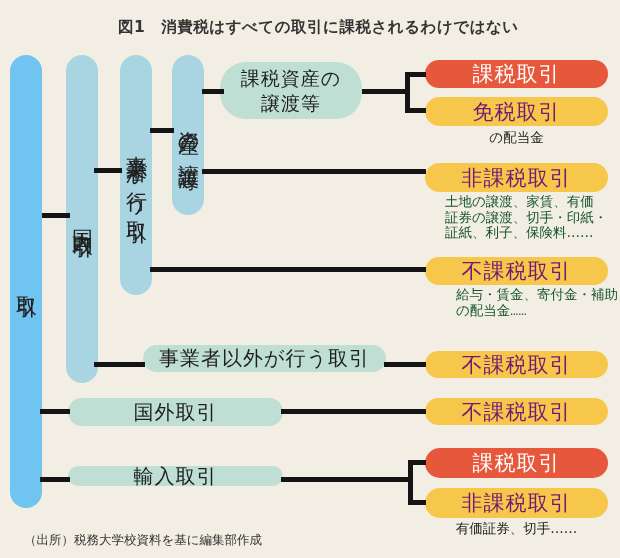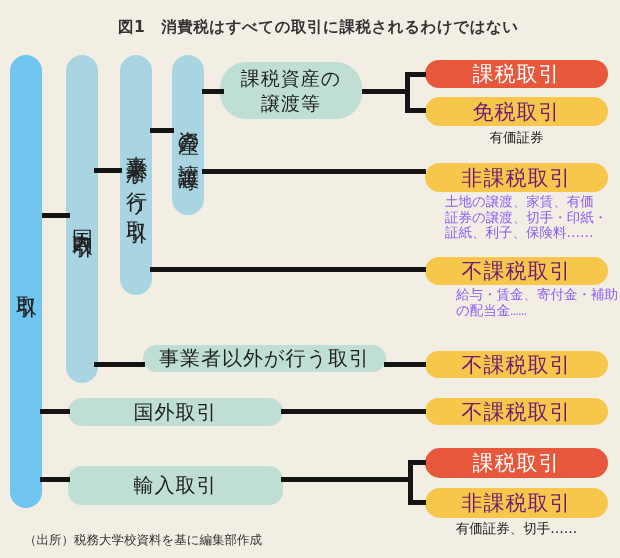--- a/index.html
+++ b/index.html
@@ -17,21 +17,21 @@
   
   .gbox{position:absolute;background:#BFDFD4;border-radius:26px;display:flex;flex-direction:column;align-items:center;justify-content:center;font-size:19px;font-weight:500;color:#1f1f1f;line-height:1.3;letter-spacing:1px;}
   .gpill{position:absolute;background:#BFDFD4;border-radius:14px;display:flex;align-items:center;justify-content:center;font-size:20px;font-weight:500;color:#1f1f1f;letter-spacing:1px;}
 
   
   .rpill{position:absolute;left:425px;width:183px;border-radius:15px;display:flex;align-items:center;justify-content:center;font-size:21px;font-weight:500;letter-spacing:1px;}
   .pill-red{background:#E6573B;color:#ffffff;}
   .pill-yellow{background:#F7C74B;color:#701a75;}
 
   .note{position:absolute;left:425px;width:183px;text-align:center;font-size:13.5px;color:#222;}
-  .desc{position:absolute;font-size:13.5px;color:#8b5cf6;line-height:15.5px;letter-spacing:0;}
+  .desc{position:absolute;font-size:13.5px;color:#14532d;line-height:15.5px;letter-spacing:0;}
 
   
   .hline{position:absolute;height:5px;background:#141414;}
   .vline{position:absolute;width:5px;background:#141414;}
 </style>
 </head>
 <body>
 
 <div class="canvas">
 
@@ -53,31 +53,31 @@
   <div class="gbox" style="left:220px;top:62px;width:142px;height:57px;">
     <span>課税資産の</span>
     <span>譲渡等</span>
   </div>
   <div class="gpill" style="left:143px;top:345px;width:243px;height:27px;">
     <span>事業者以外が行う取引</span>
   </div>
   <div class="gpill" style="left:68px;top:398px;width:215px;height:28px;">
     <span>国外取引</span>
   </div>
-  <div class="gpill" style="left:68px;top:466px;width:215px;height:39px;">
+  <div class="gpill" style="left:68px;top:466px;width:215px;height:20px;">
     <span>輸入取引</span>
   </div>
 
   <div class="rpill pill-red" style="top:60px;height:28px;">
     <span>課税取引</span>
   </div>
   <div class="rpill pill-yellow" style="top:97px;height:29px;">
     <span>免税取引</span>
   </div>
-  <div class="note" style="top:129px;">有価証券</div>
+  <div class="note" style="top:129px;">の配当金</div>
 
   <div class="rpill pill-yellow" style="top:163px;height:29px;">
     <span>非課税取引</span>
   </div>
   <div class="desc" style="left:445px;top:194px;width:172px;">
     <div>土地の譲渡、家賃、有価</div>
     <div>証券の譲渡、切手・印紙・</div>
     <div>証紙、利子、保険料……</div>
   </div>
 

